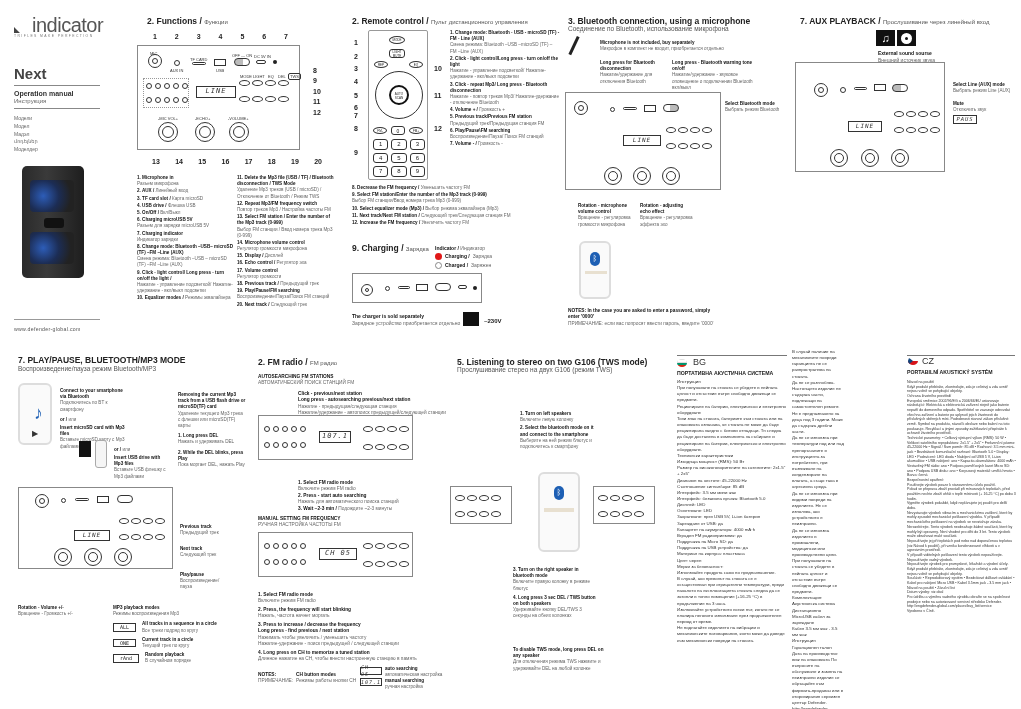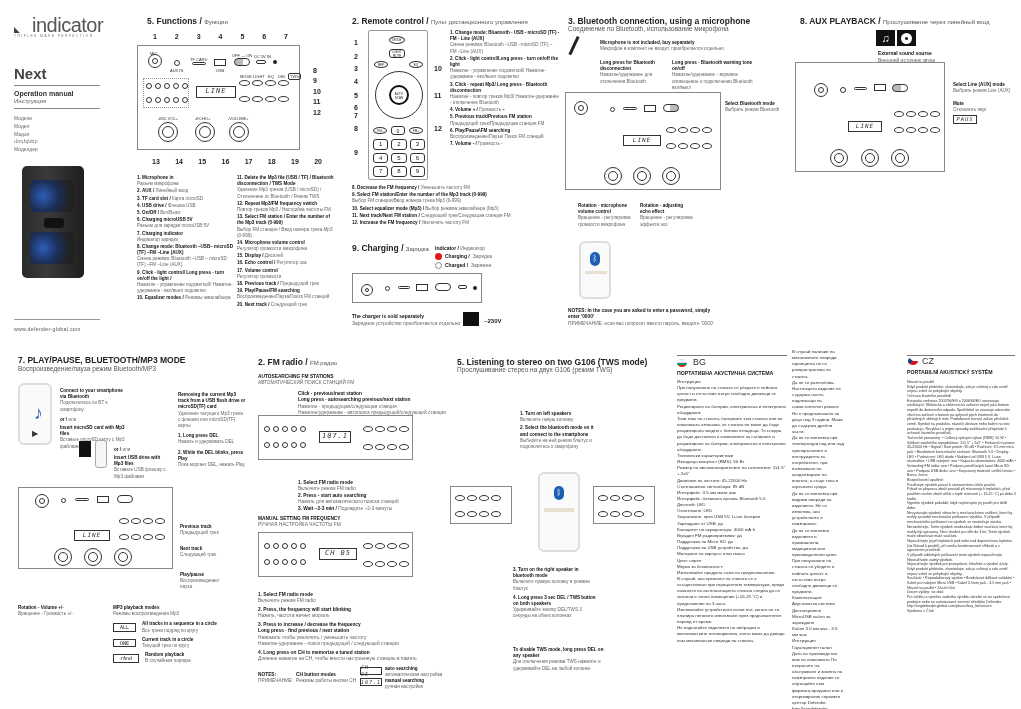--- a/index.html
+++ b/index.html
@@ -48,21 +48,21 @@
   <div class="abs" style="left:22px;top:166px;width:62px;height:112px;background:linear-gradient(90deg,#2a2a2a,#3a3a3a 40%,#1e1e1e);border-radius:5px">
     <div style="position:absolute;left:8px;top:14px;width:44px;height:32px;background:radial-gradient(circle at 30% 50%,#2d5db8 0,#1c2d55 45%,#222 80%);border-radius:4px"></div>
     <div style="position:absolute;left:22px;top:52px;width:20px;height:10px;background:#111;border-radius:3px"></div>
     <div style="position:absolute;left:8px;top:66px;width:44px;height:32px;background:radial-gradient(circle at 30% 50%,#2d5db8 0,#1c2d55 45%,#222 80%);border-radius:4px"></div>
   </div>
   <div class="abs" style="left:14px;top:319px;width:86px;height:1px;background:#999"></div>
   <div class="abs" style="left:14px;top:326px;font-size:5.2px;color:#555;letter-spacing:0.3px">www.defender-global.com</div>
 </div>
 
 <div>
-  <div class="abs h" style="left:147px;top:16px"><span>5. Functions</span> / <span class="ru">Функции</span></div>
+  <div class="abs h" style="left:147px;top:16px"><span>2. Functions</span> / <span class="ru">Функции</span></div>
   <div class="abs" style="left:153px;top:32px;width:135px;display:flex;justify-content:space-between">
     <span class="num">1</span>
     <span class="num">2</span>
     <span class="num">3</span>
     <span class="num">4</span>
     <span class="num">5</span>
     <span class="num">6</span>
     <span class="num">7</span>
   </div>
   <div class="panel" style="left:137px;top:45px;width:163px;height:105px">
@@ -342,21 +342,21 @@
     <div class="bt" style="left:9px;top:9px">ᛒ</div>
     <div class="abs" style="left:4px;top:28px;width:22px;height:3px;background:#e8e0d0"></div>
   </div>
   <div class="abs" style="left:568px;top:308px;width:150px;font-size:4.8px">
       <div class="b">NOTES: In the case you are asked to enter a password, simply enter '0000'</div>
       <div class="g">ПРИМЕЧАНИЕ: если вас попросят ввести пароль, введите '0000'</div>
     </div>
 </div>
 
 <div>
-  <div class="abs h" style="left:800px;top:16px"><span>8. AUX PLAYBACK</span> / <span class="ru">Прослушивание через линейный вход</span></div>
+  <div class="abs h" style="left:800px;top:16px"><span>7. AUX PLAYBACK</span> / <span class="ru">Прослушивание через линейный вход</span></div>
   <div class="abs" style="left:876px;top:30px;width:19px;height:16px;background:#111;color:#fff;font-size:11px;text-align:center;line-height:16px">♫</div>
   <div class="abs" style="left:897px;top:30px;width:19px;height:16px;background:#111;display:flex;align-items:center;justify-content:center">
       <div style="width:11px;height:11px;border-radius:50%;background:#fff;display:flex;align-items:center;justify-content:center">
         <div style="width:3px;height:3px;border-radius:50%;background:#111"></div>
       </div>
     </div>
   <div class="abs" style="left:878px;top:50px;font-size:5px">
       <div class="b">External sound sourse</div>
       <div class="g">Внешний источник звука</div>
     </div>

